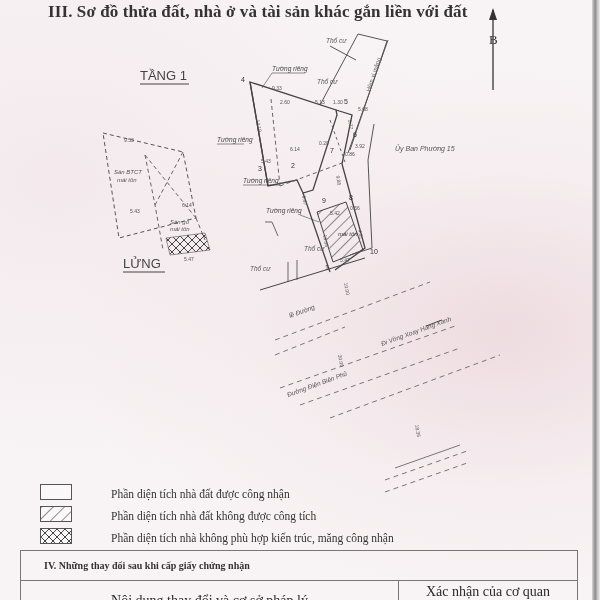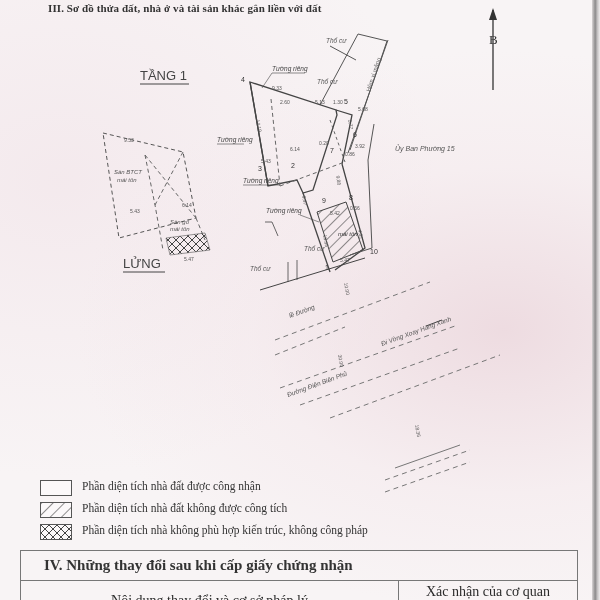--- a/index.html
+++ b/index.html
@@ -15,35 +15,35 @@
       radial-gradient(ellipse at 85% 55%, rgba(225,190,200,0.45) 0%, rgba(240,220,226,0.25) 35%, rgba(247,243,244,0) 60%),
       radial-gradient(ellipse at 10% 30%, rgba(236,214,222,0.35) 0%, rgba(247,243,244,0) 50%),
       #f8f4f5;
   }
   .right-edge {
     position:absolute; right:0; top:0; width:8px; height:600px;
     background:linear-gradient(to right,#d8d4d5,#8c8a8b 40%,#c9c6c7 70%,#efeced);
   }
   .section-title {
     position:absolute; left:48px; top:2px;
-    font-size:11px; font-weight:bold; color:#333;
+    font-size:17px; font-weight:bold; color:#333;
     white-space:nowrap; letter-spacing:0.1px;
   }
   svg.diagram { position:absolute; left:0; top:0; }
   .legend { position:absolute; left:40px; top:480px; }
-  .legend-row { display:flex; align-items:flex-start; height:20px; margin-bottom:2px; }
+  .legend-row { display:flex; align-items:flex-end; height:20px; margin-bottom:2px;gap:29px; }
   .legend-swatch { width:30px; height:14px; border:1px solid #555; margin-right:10px; background:#fbf8f9; }
   .legend-label { font-size:11.5px; color:#333; white-space:nowrap; }
   .changes-table {
     position:absolute; left:20px; top:550px; width:558px; height:60px;
     border:1px solid #777; box-sizing:border-box;
   }
   .changes-title {
     height:29px; line-height:29px; padding-left:23px;
-    font-size:15px; font-weight:bold; color:#333;
+    font-size:10px; font-weight:bold; color:#333;
     border-bottom:1px solid #777; white-space:nowrap;
   }
   .changes-header { display:flex; height:32px; }
   .col-content {
     width:378px; border-right:1px solid #777; text-align:center;
     font-size:14px; padding-top:12px; box-sizing:border-box; white-space:nowrap;
   }
   .col-confirm {
     flex:1; text-align:center; font-size:14px; padding-top:3px; white-space:nowrap;
   }
@@ -193,21 +193,21 @@
   <div class="legend-row">
     <svg class="legend-swatch" width="30" height="14" style="padding:0;">
         <rect width="30" height="14" fill="url(#hatch)"></rect>
       </svg>
     <span class="legend-label">Phần diện tích nhà đất không được công tích</span>
   </div>
   <div class="legend-row">
     <svg class="legend-swatch" width="30" height="14" style="padding:0;">
         <rect width="30" height="14" fill="url(#xhatch)"></rect>
       </svg>
-    <span class="legend-label">Phần diện tích nhà không phù hợp kiến trúc, không công pháp</span>
+    <span class="legend-label">Phần diện tích nhà không phù hợp kiến trúc, măng công nhận</span>
   </div>
 </div>
 
 <div class="changes-table">
   <div class="changes-title">IV. Những thay đổi sau khi cấp giấy chứng nhận</div>
   <div class="changes-header">
     <div class="col-content">Nội dung thay đổi và cơ sở pháp lý</div>
     <div class="col-confirm">Xác nhận của cơ quan</div>
   </div>
 </div>

